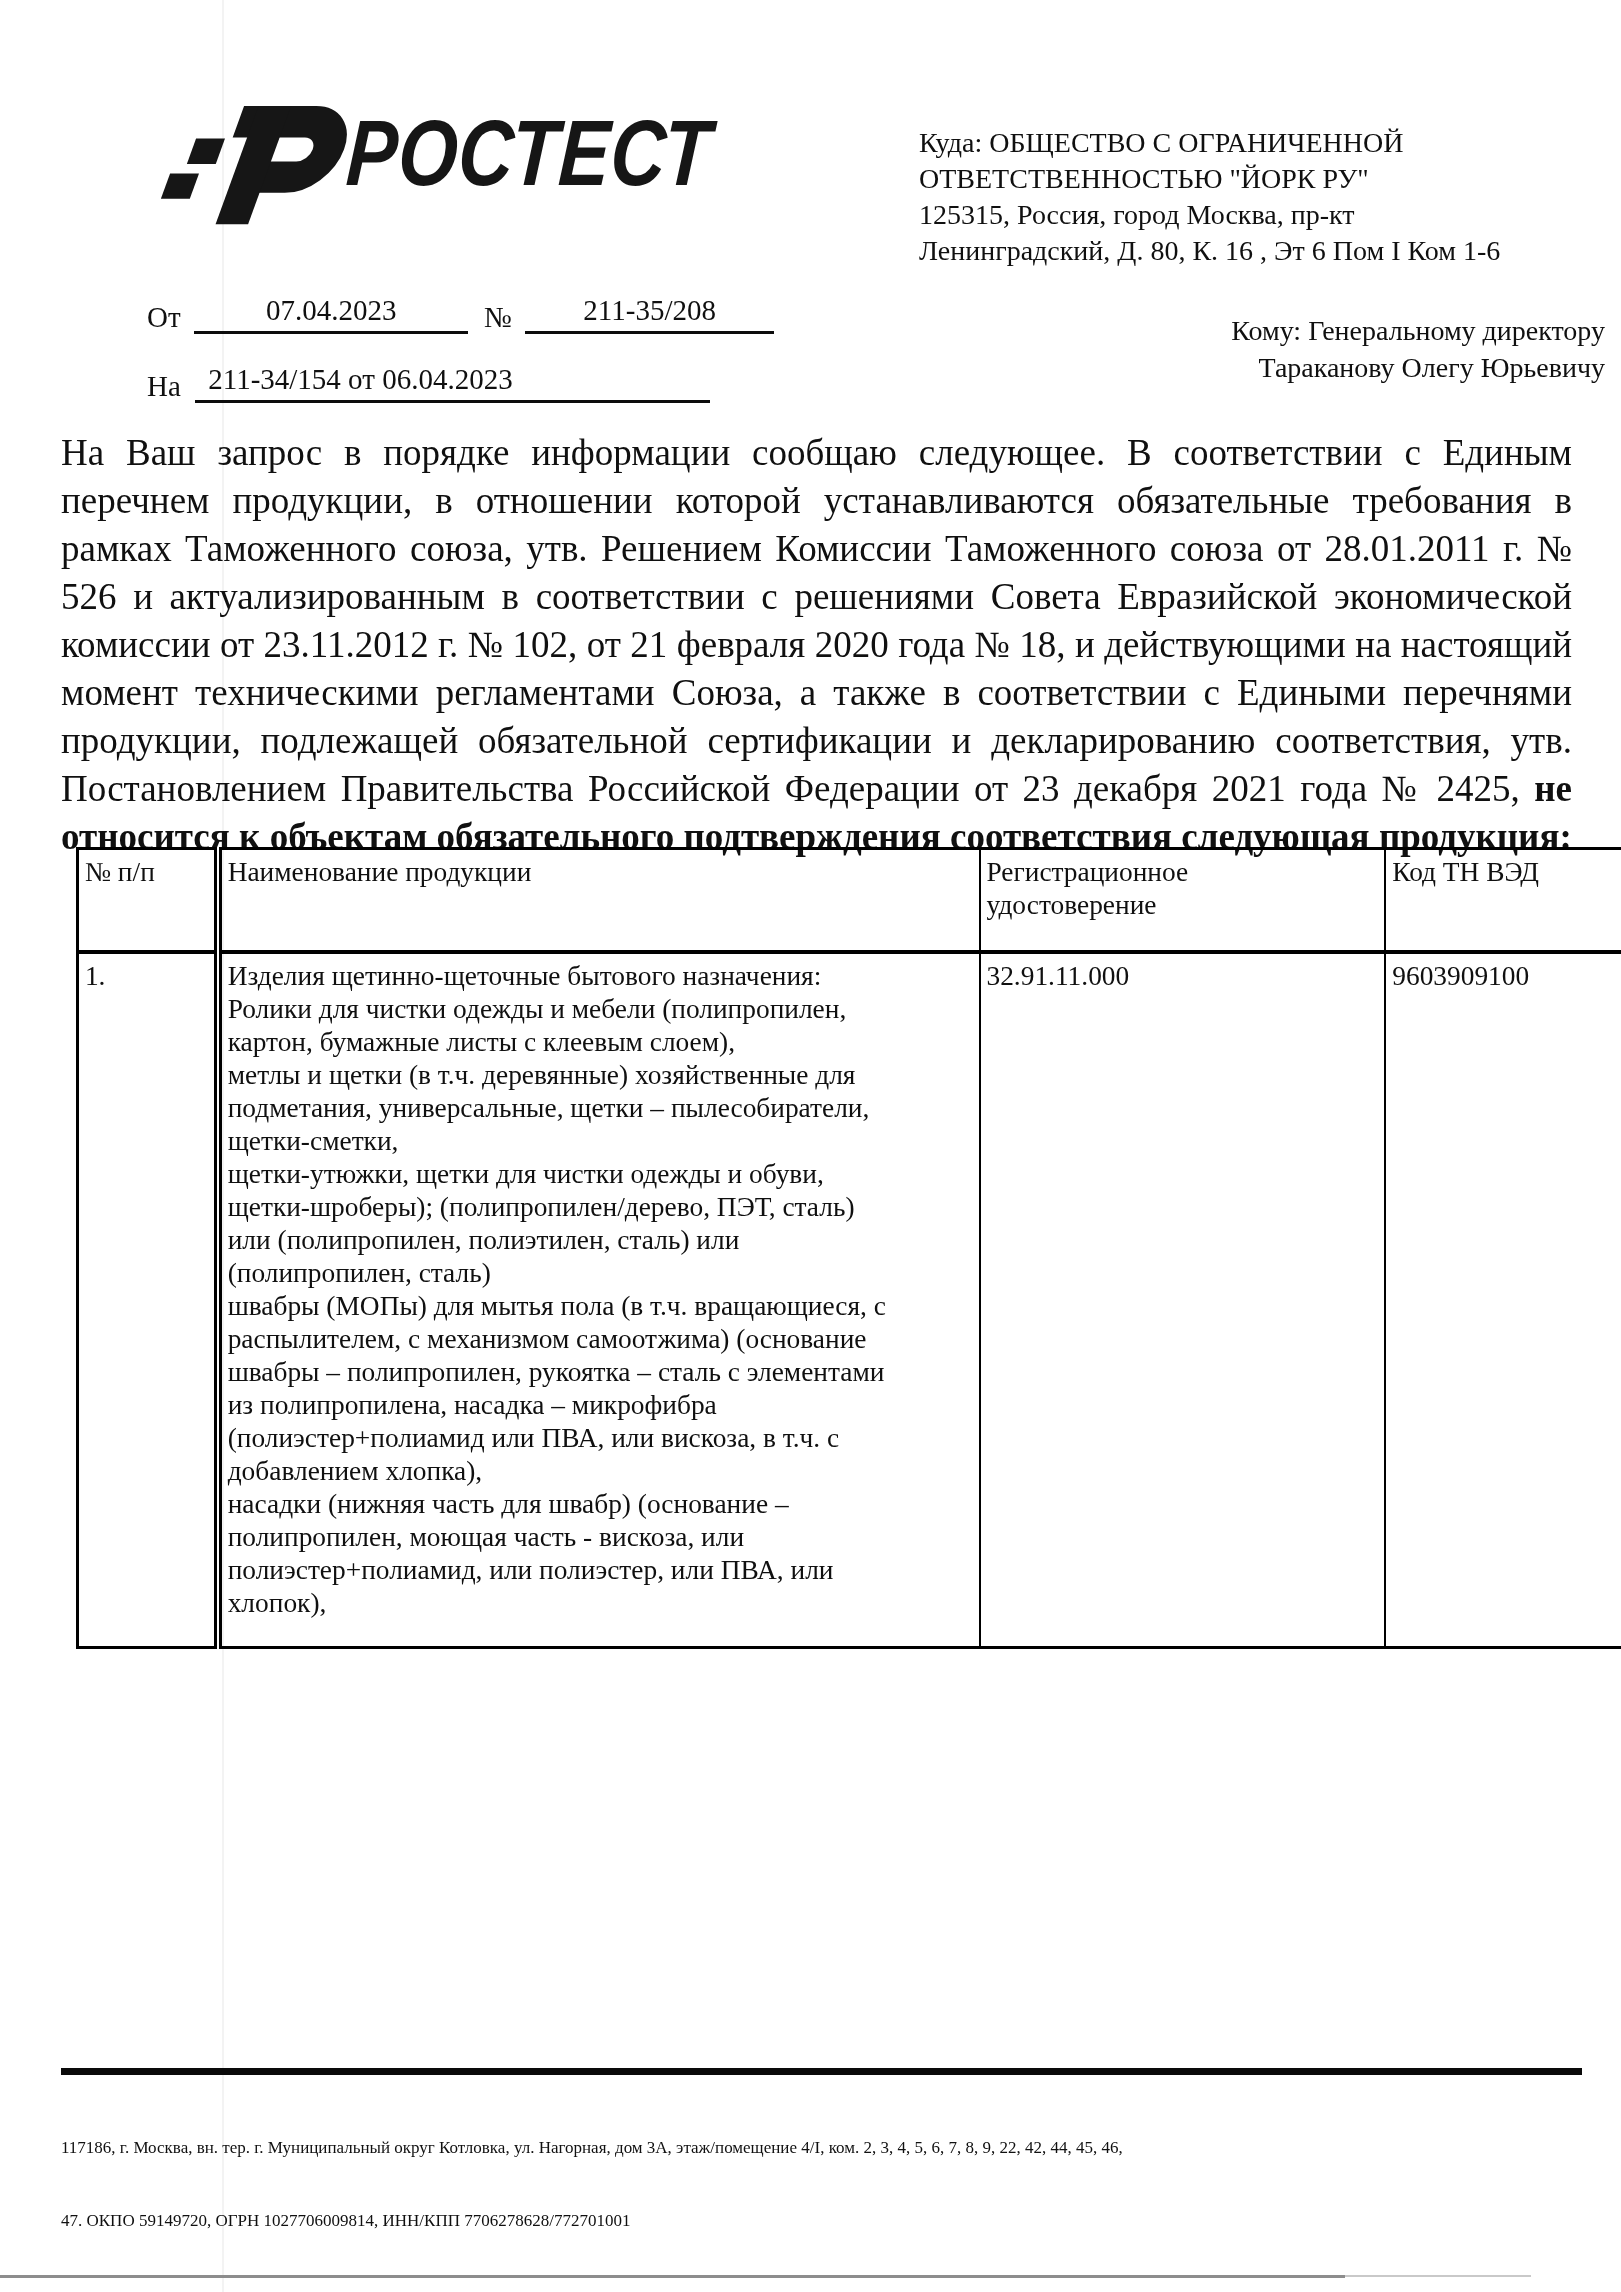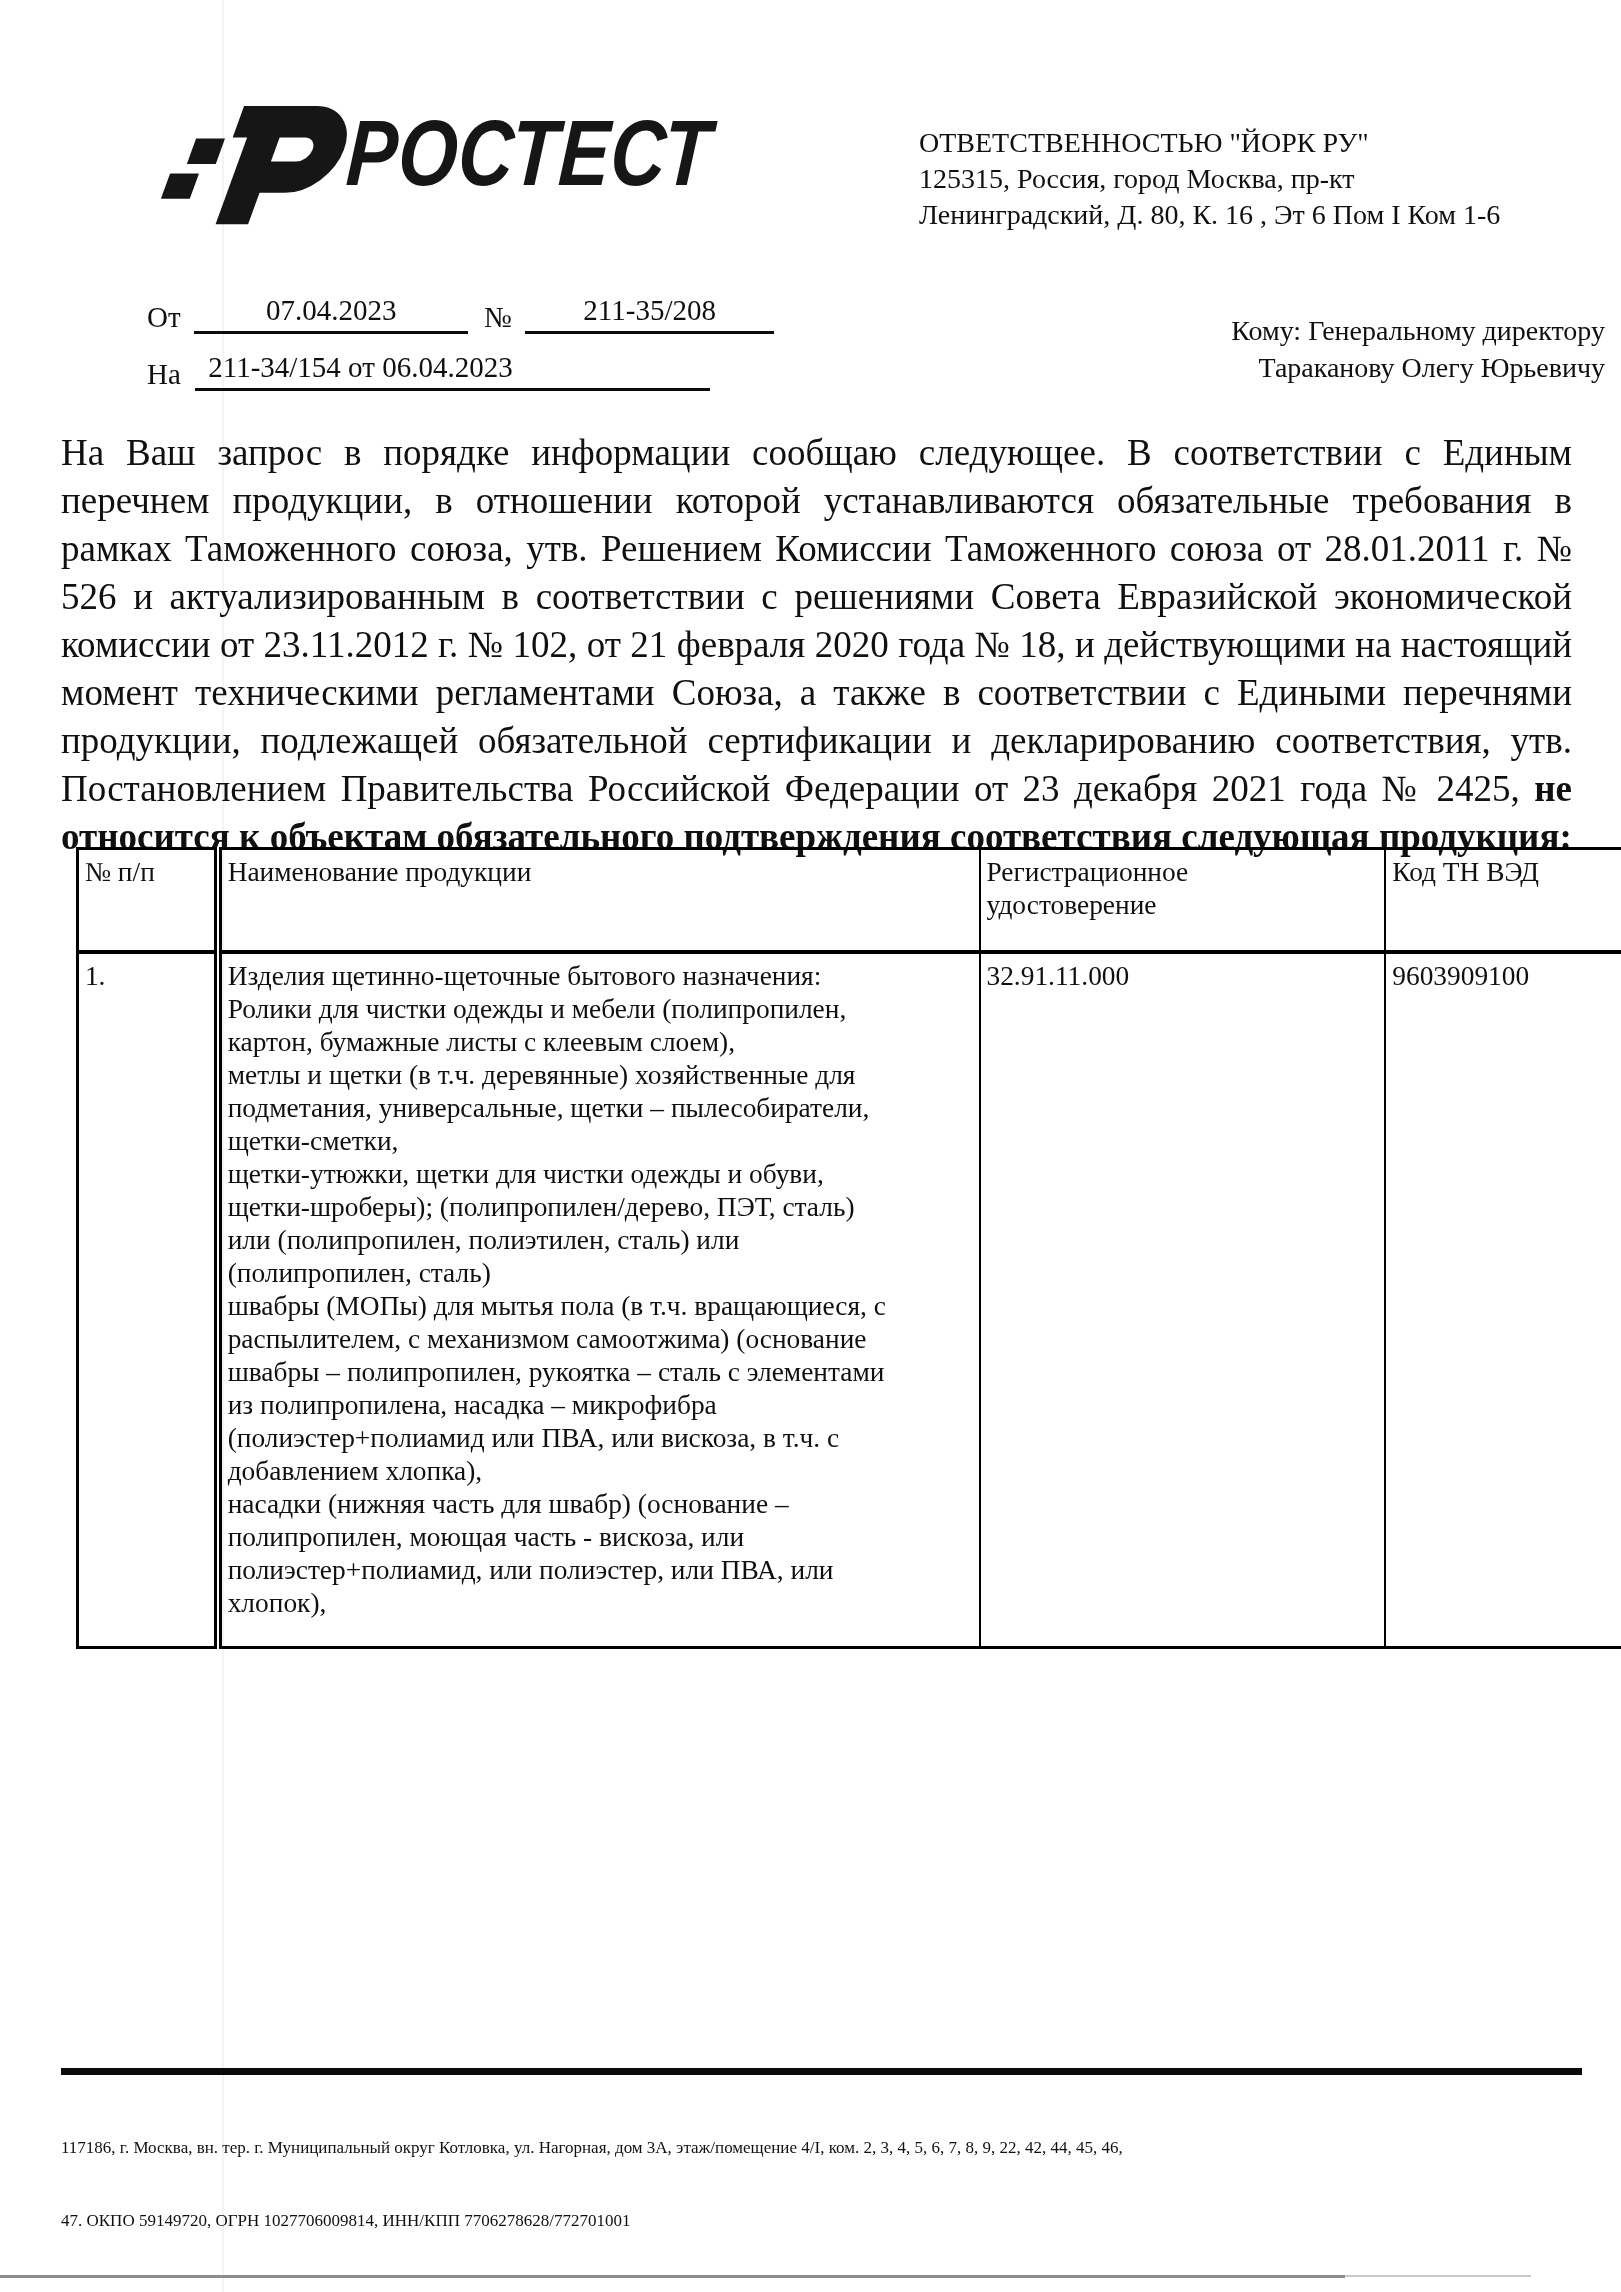--- a/index.html
+++ b/index.html
@@ -16,21 +16,21 @@
     display:block;margin-top:21.6px;
     font-family:"Liberation Sans",sans-serif;font-style:italic;font-weight:900;
     font-size:93px;line-height:0.8;letter-spacing:1px;color:#161616;
     transform:scaleX(0.82) skewX(-4deg);transform-origin:left top;white-space:nowrap;
   }
   
   .addr{position:absolute;left:919px;top:125px;width:686px;font-size:28px;line-height:36px;}
   .attn{position:absolute;left:919px;top:312px;width:686px;font-size:28px;line-height:37px;text-align:right;}
   
   .refs{position:absolute;left:147px;top:294px;width:627px;font-size:29px;}
-  .ref-row{display:flex;align-items:flex-end;margin-bottom:17px;}
+  .ref-row{display:flex;align-items:flex-end;margin-bottom:29px;}
   .ref-label{flex:0 0 auto;padding-right:13.7px;}
   .ref-label.num{padding-left:15.7px;}
   .u-line{border-bottom:3.9px solid #0c0c0c;text-align:center;padding-bottom:4px;}
   .u-from{width:294px;}
   .u-no{width:267px;}
   .u-reply{width:502px;text-align:left;padding-left:13.7px;}
   
   .body-par{
     position:absolute;left:61px;top:429px;width:1511px;
     font-size:37px;line-height:48px;text-align:justify;
@@ -72,20 +72,21 @@
         <path d="M58 23 H118 A23 23 0 1 1 118 69 H72" fill="none" stroke="#161616" stroke-width="26"></path>
         <rect x="70" y="10" width="27" height="98" fill="#161616"></rect>
         <rect x="28" y="37" width="24" height="21" fill="#161616"></rect>
         <rect x="17" y="66" width="24" height="21" fill="#161616"></rect>
       </g>
     </svg>
     <span class="logo-word">РОСТЕСТ</span>
   </div>
 
   <div class="addr">
+    <div>Куда: ОБЩЕСТВО С ОГРАНИЧЕННОЙ</div>
     <div>ОТВЕТСТВЕННОСТЬЮ "ЙОРК РУ"</div>
     <div>125315, Россия, город Москва, пр-кт</div>
     <div>Ленинградский, Д. 80, К. 16 , Эт 6 Пом I Ком 1-6</div>
   </div>
 
   <div class="attn">
     <div>Кому: Генеральному директору</div>
     <div>Тараканову Олегу Юрьевичу</div>
   </div>
 

